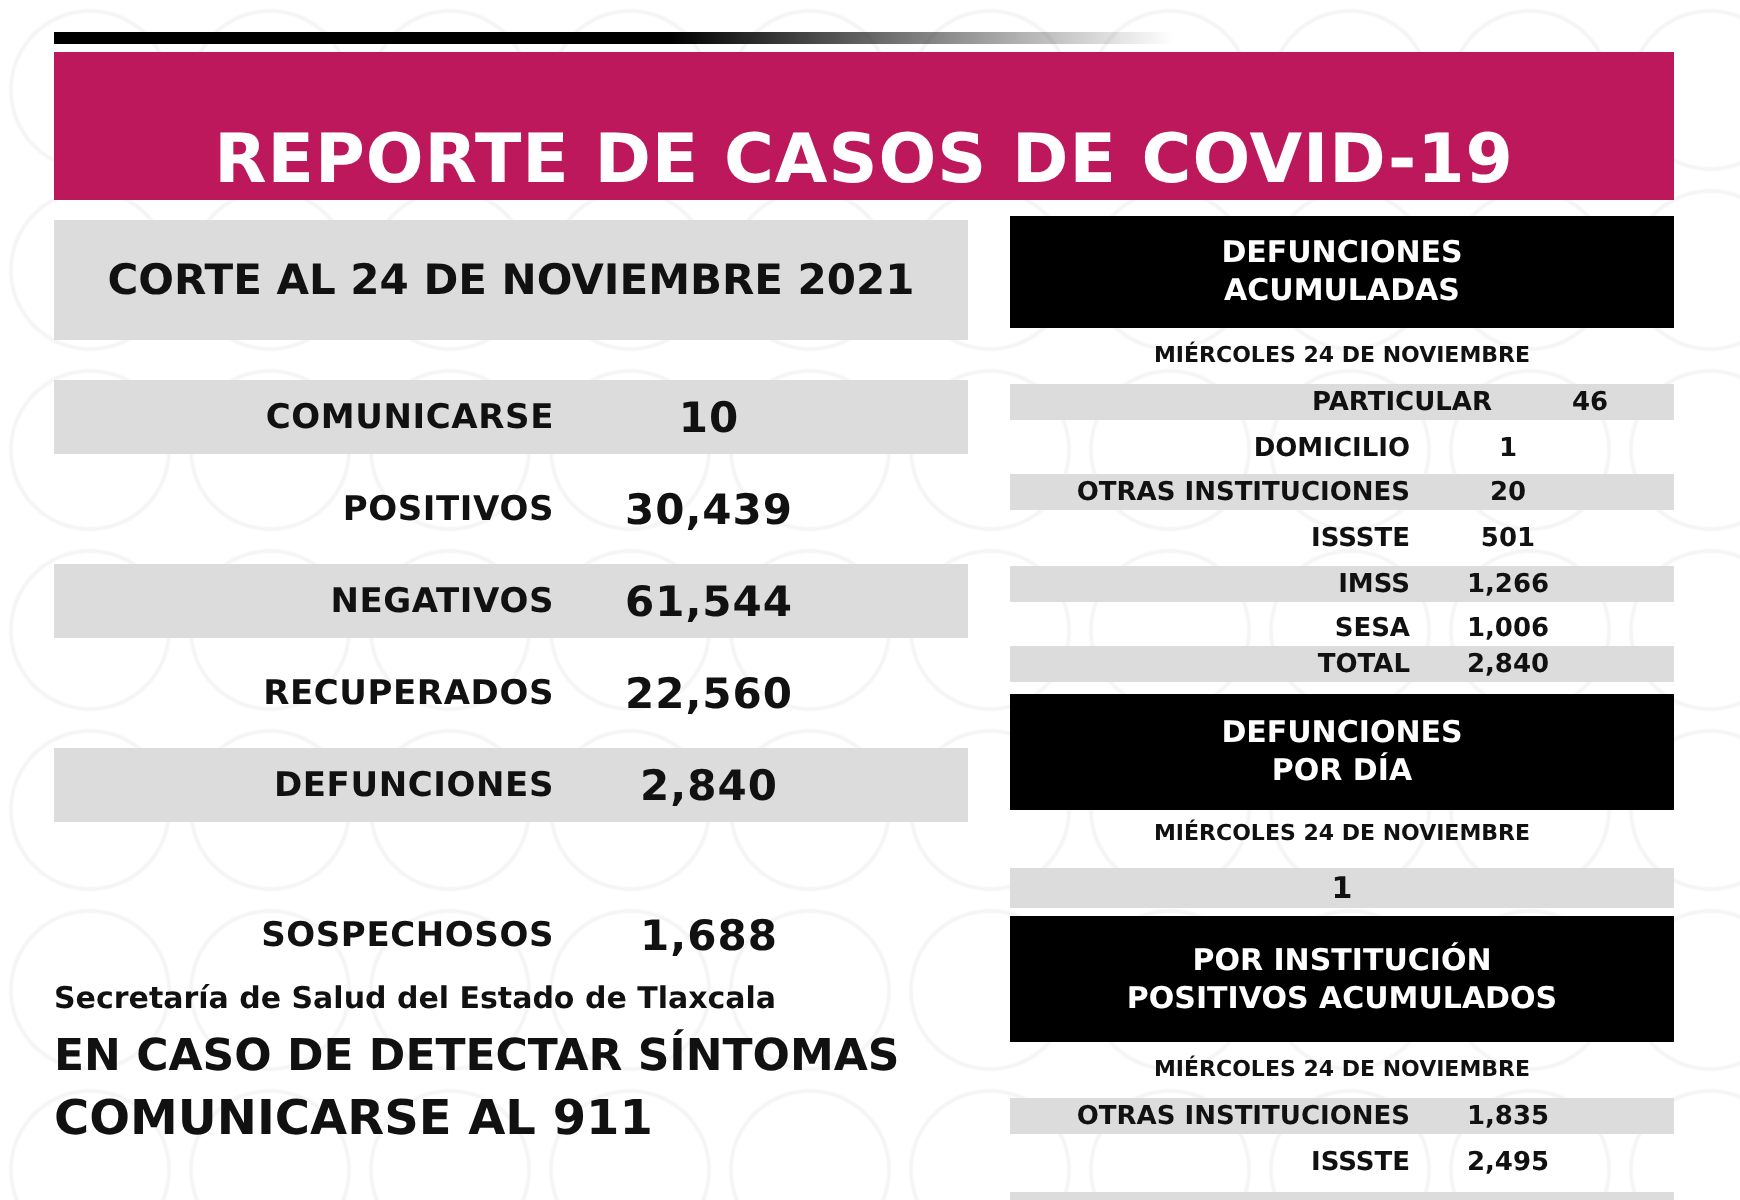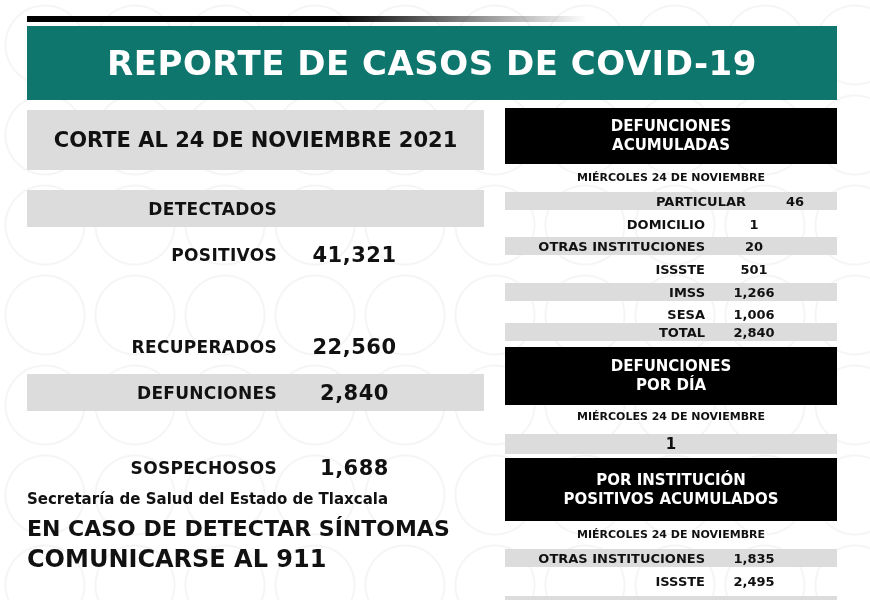--- a/index.html
+++ b/index.html
@@ -18,22 +18,22 @@
       opacity: 0.7;
       z-index: 0;
     }
     .top-rule {
       position: absolute; left: 27px; top: 16px; width: 560px; height: 6px;
       background: linear-gradient(to right, #000 0%, #000 55%, rgba(0,0,0,0) 100%);
       z-index: 1;
     }
     .title-bar {
       position: absolute; left: 27px; top: 26px; width: 810px; height: 74px;
-      background: #0f766e; color: #fff;
-      display: flex; align-items: center; justify-content: center;
+      background: #be185d; color: #fff;
+      display: flex; align-items: flex-end; justify-content: center;
       font-weight: bold; font-size: 34px; letter-spacing: 0.5px;
       z-index: 1;
     }
     .left { position: absolute; left: 27px; top: 110px; width: 457px; z-index: 1; }
     .corte {
       height: 60px; background: #dcdcdc;
       display: flex; align-items: center; justify-content: center;
       font-weight: bold; font-size: 21px;
     }
     .stat-row {
@@ -80,25 +80,30 @@
 <div class="title-bar">
   <span>REPORTE DE CASOS DE COVID-19</span>
 </div>
 
 <div class="left">
   <div class="corte">
     <span>CORTE AL 24 DE NOVIEMBRE 2021</span>
   </div>
 
   <div class="stat-row shaded" style="top:80px;">
-    <span class="stat-label">DETECTADOS</span>
+    <span class="stat-label">COMUNICARSE</span>
+    <span class="stat-value">10</span>
   </div>
   <div class="stat-row" style="top:126px;">
     <span class="stat-label">POSITIVOS</span>
-    <span class="stat-value">41,321</span>
+    <span class="stat-value">30,439</span>
+  </div>
+  <div class="stat-row shaded" style="top:172px;">
+    <span class="stat-label">NEGATIVOS</span>
+    <span class="stat-value">61,544</span>
   </div>
   <div class="stat-row" style="top:218px;">
     <span class="stat-label">RECUPERADOS</span>
     <span class="stat-value">22,560</span>
   </div>
   <div class="stat-row shaded" style="top:264px;">
     <span class="stat-label">DEFUNCIONES</span>
     <span class="stat-value">2,840</span>
   </div>
   <div class="stat-row" style="top:311px;margin-top:28px;">

